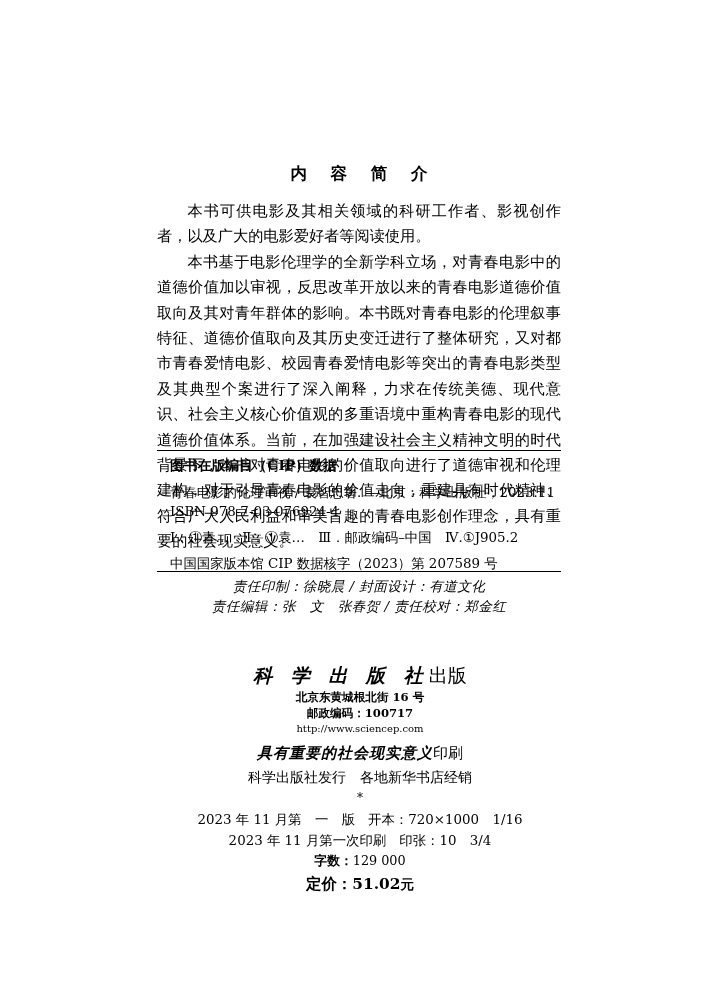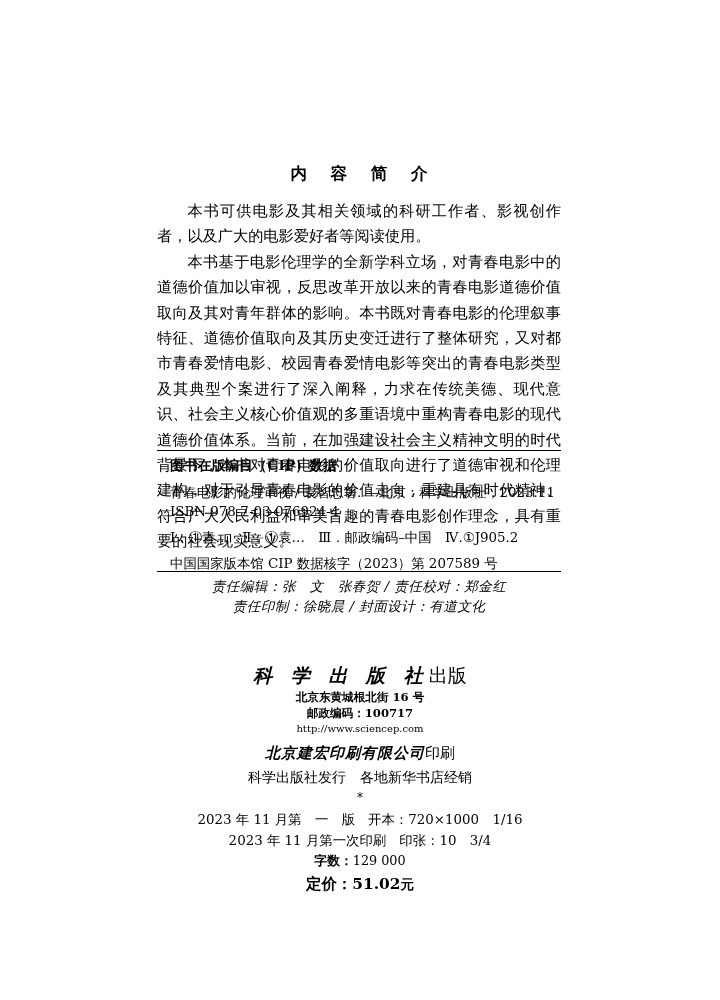--- a/index.html
+++ b/index.html
@@ -194,36 +194,36 @@
 
   <div class="cip-block">
     <div class="cip-heading">图书在版编目（CIP）数据</div>
     <div class="cip-line cip-gap">青春电影的伦理审视 / 袁智忠著. —北京：科学出版社，2023.11</div>
     <div class="cip-line">ISBN 978-7-03-076924-4</div>
     <div class="cip-line cip-gap">Ⅰ．①青…　Ⅱ．①袁…　Ⅲ．邮政编码–中国　Ⅳ.①J905.2</div>
     <div class="cip-line cip-gap2">中国国家版本馆 CIP 数据核字（2023）第 207589 号</div>
   </div>
 
   <div class="credits">
+    <div class="credit-line">责任印制：徐晓晨 / 封面设计：有道文化</div>
     <div class="credit-line">责任编辑：张　文　张春贺 / 责任校对：郑金红</div>
-    <div class="credit-line">责任印制：徐晓晨 / 封面设计：有道文化</div>
   </div>
 
   <div class="imprint">
 
     <div class="pub-logo-line">
       <span class="pub-logo-cal">科 学 出 版 社</span><span class="pub-logo-plain">出版</span>
     </div>
 
     <div class="addr-line">北京东黄城根北街 16 号</div>
     <div class="addr-line">邮政编码：100717</div>
     <div class="url-line">http://www.sciencep.com</div>
 
     <div class="printer-line">
-      <span class="printer-name">北京建宏印刷有限公司</span><span class="printer-verb">印刷</span>
+      <span class="printer-name">具有重要的社会现实意义</span><span class="printer-verb">印刷</span>
     </div>
 
     <div class="dist-line">科学出版社发行　各地新华书店经销</div>
 
     <div class="star-sep">*</div>
 
     <div class="spec-line">
       <span>2023 年 11 月第　一　版</span><span class="sp"></span><span>开本：</span><span>720×1000　1/16</span>
     </div>
 

